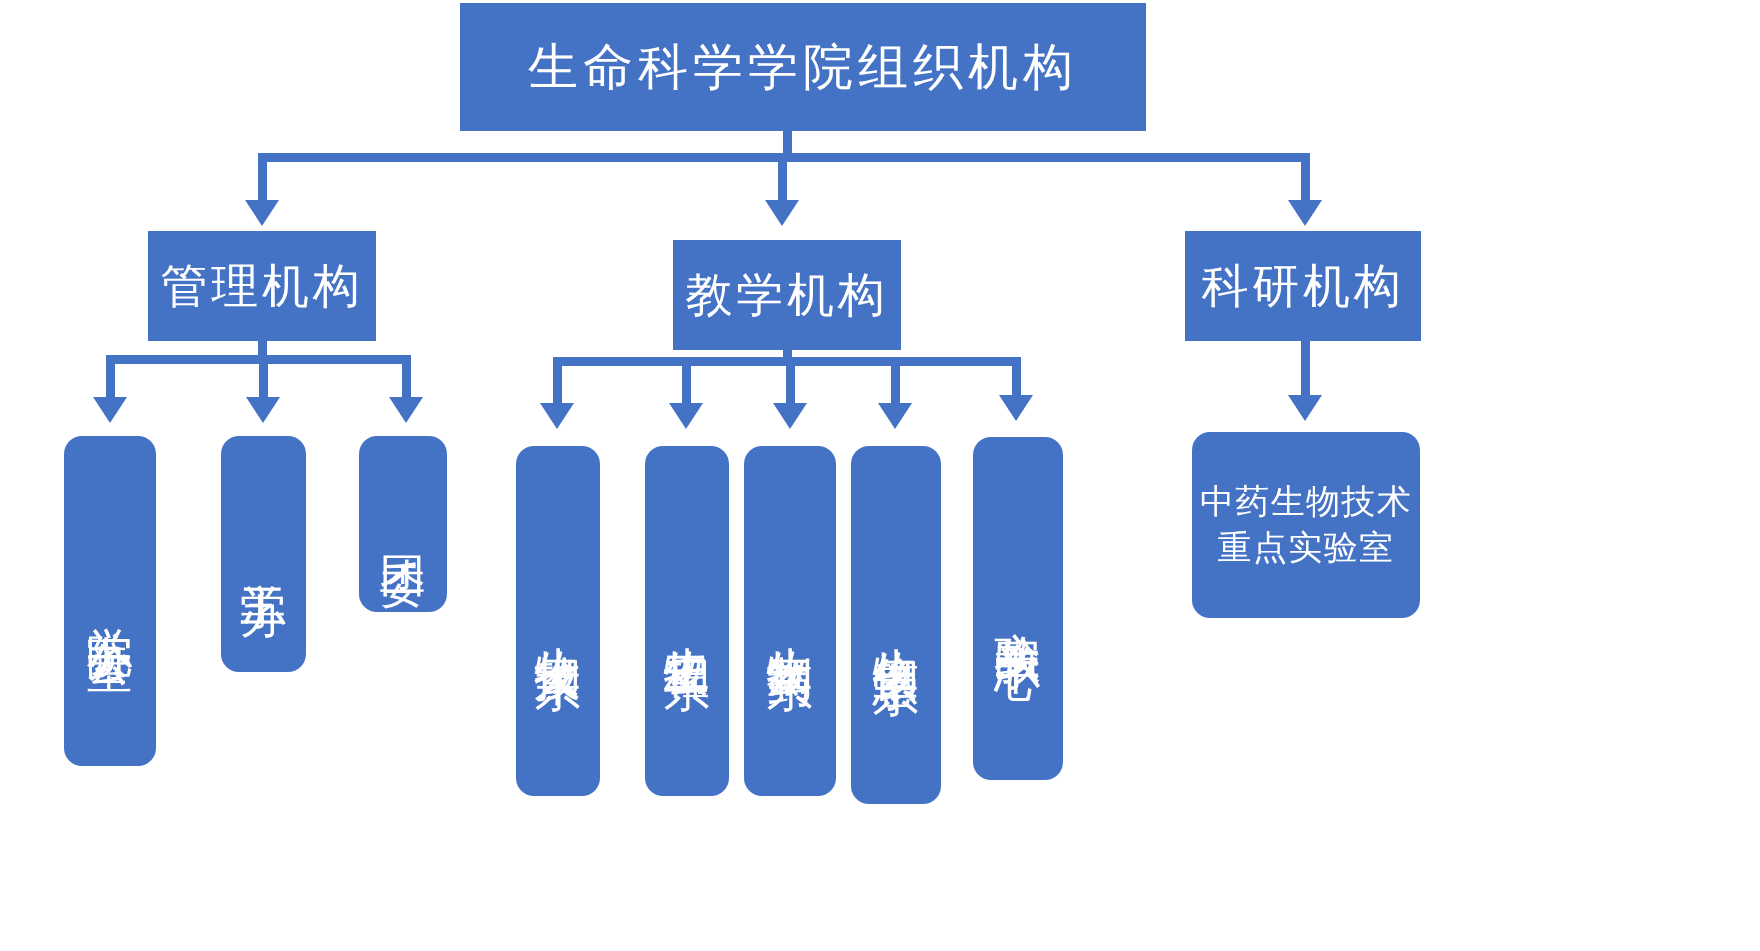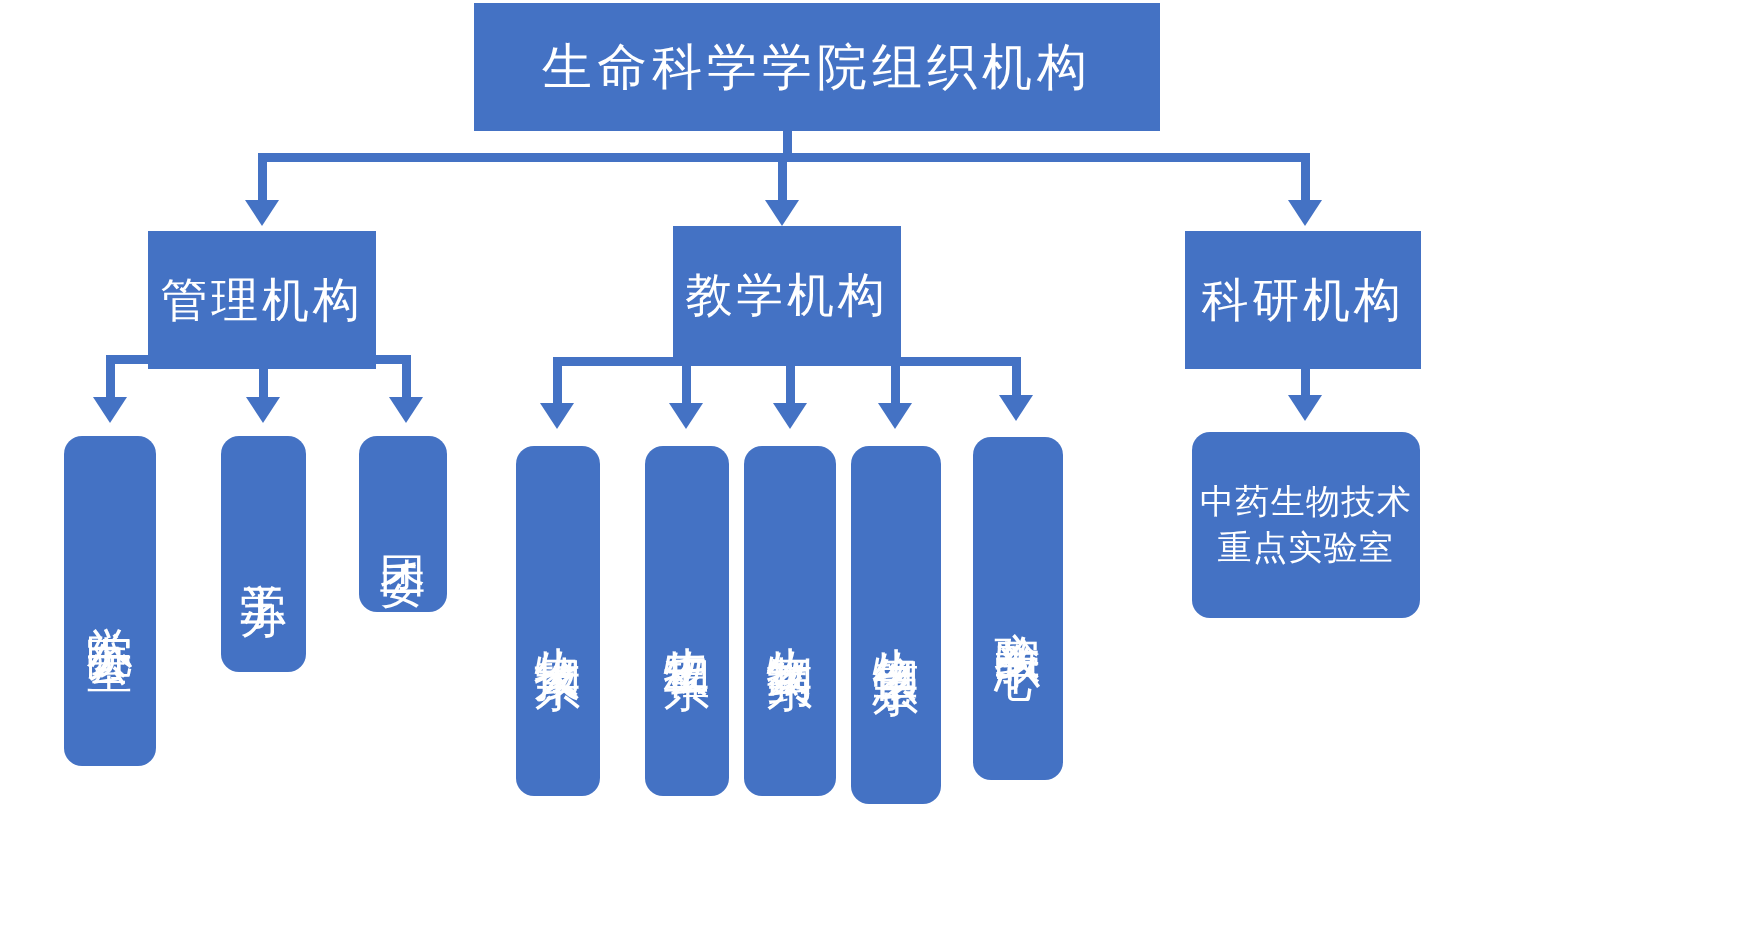--- a/index.html
+++ b/index.html
@@ -26,35 +26,35 @@
     display: flex;
     align-items: center;
     justify-content: center;
     text-align: center;
     box-sizing: border-box;
     line-height: 1.12;
     letter-spacing: 0.06em;
   }
 
   .node.root {
-    left: 474px;
+    left: 460px;
     top: 3px;
     width: 686px;
     height: 128px;
     font-size: 50px;
     letter-spacing: 0.10em;
   }
 
   .node.lvl2 {
-    height: 138px;
+    height: 110px;
     font-size: 47px;
     letter-spacing: 0.08em;
   }
   .node.lvl2.n1 { left: 148px;  top: 231px; width: 228px; }
-  .node.lvl2.n2 { left: 673px;  top: 226px; width: 228px; text-align: center; }
+  .node.lvl2.n2 { left: 673px;  top: 240px; width: 228px; text-align: center; }
   .node.lvl2.n3 { left: 1185px; top: 231px; width: 236px; }
 
   
   .node.leaf {
     border-radius: 18px;
     font-size: 46px;
     letter-spacing: 0.02em;
   }
   .node.leaf .vtext {
     writing-mode: vertical-rl;

